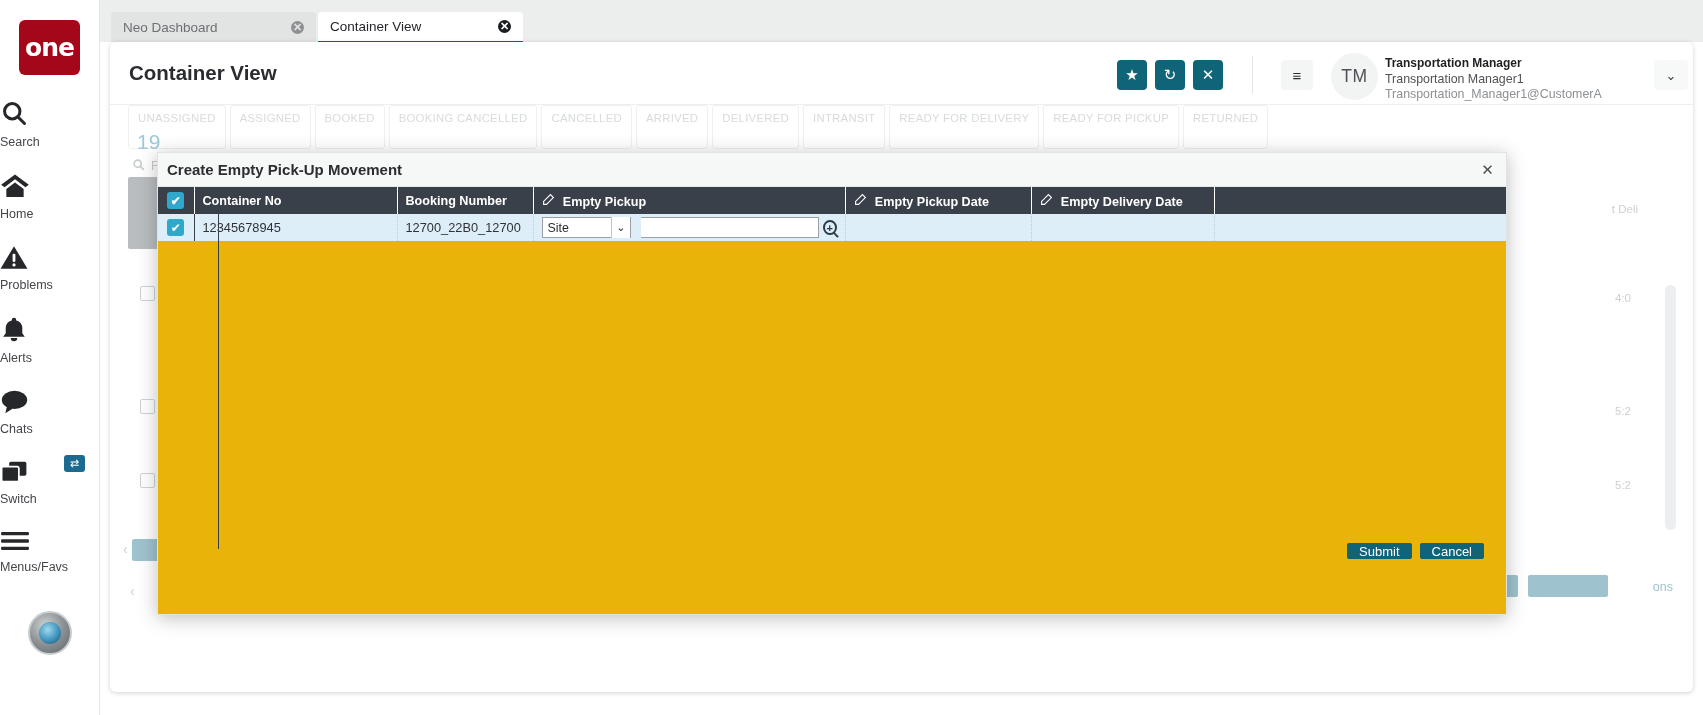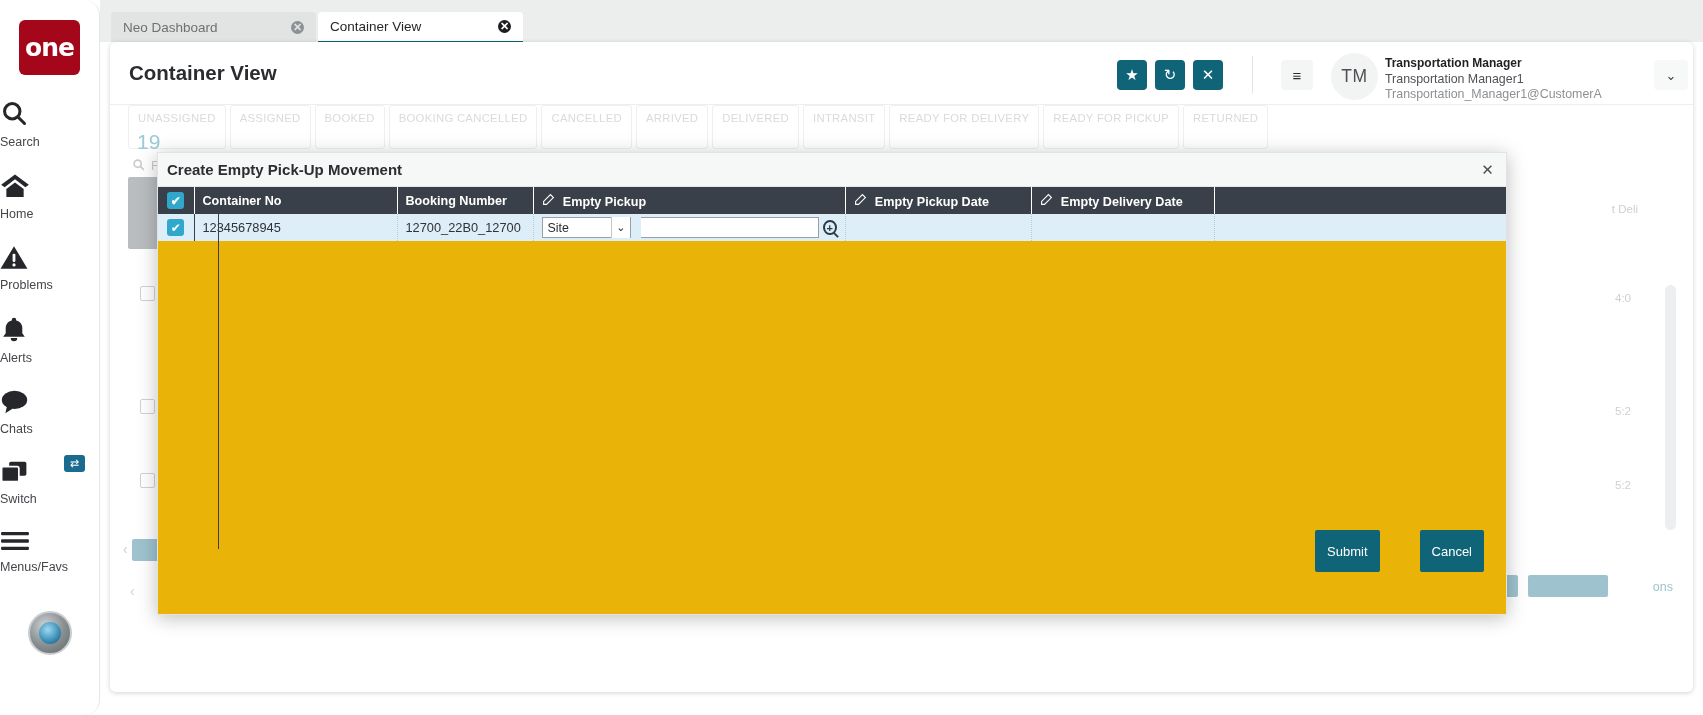--- a/index.html
+++ b/index.html
@@ -8,21 +8,21 @@
     background: #ffffff;
     font-family: "Liberation Sans", sans-serif;
     overflow: hidden;
   }
   #app { position: relative; width: 1703px; height: 715px; background: #fff; }
 
   
   .rail {
     position: absolute; left: 0; top: 0; width: 100px; height: 715px;
     background: #ffffff; border-right: 1px solid #e6e6e6;
-    display: flex; flex-direction: column; align-items: center; border-radius: 15px;
+    display: flex; flex-direction: column; align-items: center;
   }
   .logo {
     margin-top: 20px; width: 61px; height: 55px; background: #a4061a;
     border-radius: 6px; display: flex; align-items: center; justify-content: center;
     color: #fff; font-size: 25px; font-weight: 700; letter-spacing: -1px;
     font-family: "DejaVu Sans", sans-serif;
   }
   .rail-item {
     margin-top: 24px; width: 100%; display: flex; flex-direction: column;
     align-items: flex-start; cursor: pointer; position: relative;
@@ -194,23 +194,23 @@
     width: 6px; height: 2px; background: #2b3a49; transform: rotate(45deg);
   }
   .grid-vline {
     position: absolute; left: 60px; top: 27px; width: 1px; height: 335px; background: #3a4049;
   }
   .modal-footer {
     position: absolute; left: 0; right: 0; bottom: 0; height: 62px;
     display: flex; align-items: center; justify-content: flex-end; padding-right: 22px; gap: 8px;
   }
   .btn {
-    min-width: 60px; height: 42px; background: #0f6478; color: #ffffff;
+    min-width: 60px; height: 16px; background: #0f6478; color: #ffffff;
     border: none; border-radius: 2px; font-size: 13px; cursor: pointer;
-    padding: 0 12px; font-family: "Liberation Sans", sans-serif; margin-left: 32px;
+    padding: 0 12px; font-family: "Liberation Sans", sans-serif;
   }
 </style>
 </head>
 <body>
 
 <div id="app">
 
   <div class="rail">
     <div class="logo">one</div>
 

